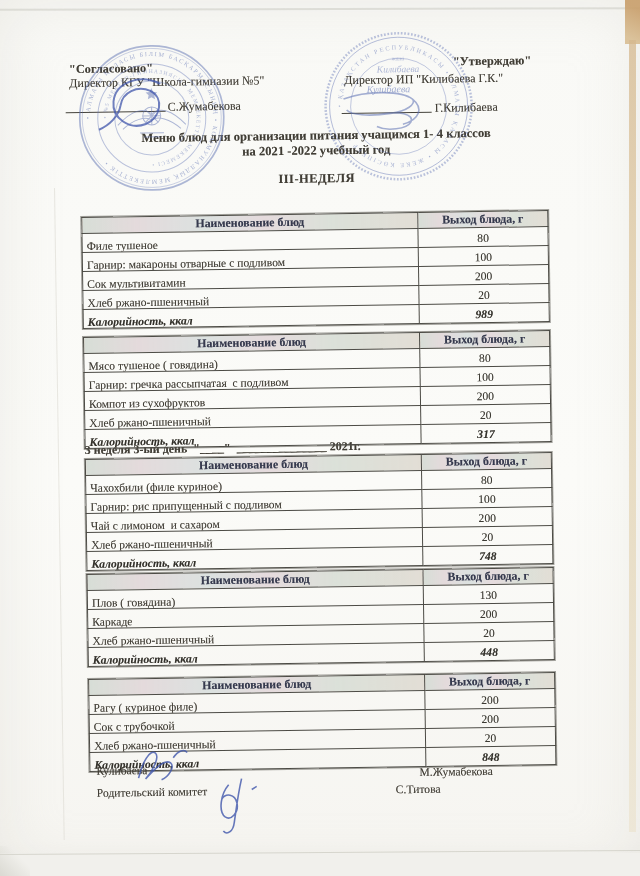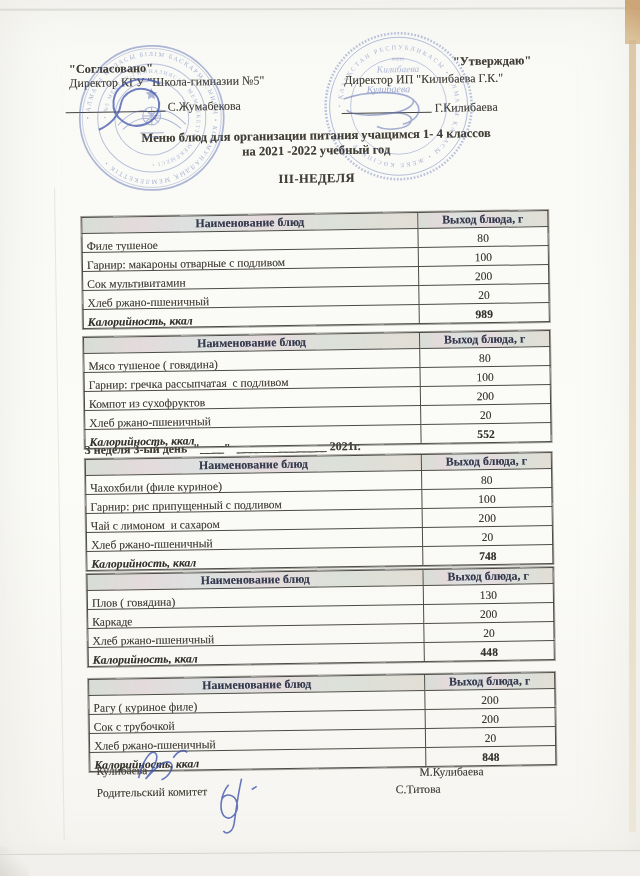--- a/index.html
+++ b/index.html
@@ -50,21 +50,21 @@
     background-image:linear-gradient(90deg,
       rgba(188,206,196,.42) 0%,rgba(216,194,206,.38) 16%,rgba(190,211,216,.34) 36%,
       rgba(221,199,211,.42) 54%,rgba(193,211,199,.38) 74%,rgba(214,206,193,.42) 100%);
   }
   .tbl td.name{height:14.8px;font-size:11.6px;vertical-align:bottom;line-height:11.5px;
     padding-left:4px;white-space:pre;color:#403d35;text-shadow:0 0 .5px rgba(64,61,53,.4);}
   .tbl td.val{text-align:center;vertical-align:top;}
   .tbl td.val .num{display:inline-block;font-size:11.6px;line-height:10.5px;padding-top:1px;
     color:#3c3a33;text-shadow:0 0 .5px rgba(60,58,51,.4);text-align:right;}
   .tbl tr.total td.name{font-weight:bold;font-style:italic;color:#33312b;}
-  .tbl tr.total .num{font-weight:bold;color:#33312b;}
+  .tbl tr.total .num{font-weight:bold;font-style:italic;color:#33312b;}
 
   .day-heading{left:78px;top:443px;font-size:12px;}
 
   .foot{font-size:11.6px;}
 
   .ink{position:absolute;inset:0;pointer-events:none;}
 </style>
 </head>
 <body>
 
@@ -156,21 +156,21 @@
               <tr>
                 <td class="name">Компот из сухофруктов</td>
                 <td class="val"><span class="num">200</span></td>
               </tr>
               <tr>
                 <td class="name">Хлеб ржано-пшеничный</td>
                 <td class="val"><span class="num">20</span></td>
               </tr>
               <tr class="total">
                 <td class="name">Калорийность, ккал</td>
-                <td class="val"><span class="num">552</span></td>
+                <td class="val"><span class="num">317</span></td>
               </tr>
             </tbody>
           </table>
         </div>
         <div class="tbl" style="top: 459px;">
           <table>
             <colgroup>
               <col style="width: 336px;">
               <col>
             </colgroup>
@@ -265,21 +265,21 @@
                 <td class="name">Калорийность, ккал</td>
                 <td class="val"><span class="num">848</span></td>
               </tr>
             </tbody>
           </table>
         </div>
       </div>
 
     <div class="abs doc foot" style="left:85px;top:765px;">Кулибаева</div>
     <div class="abs doc foot" style="left:85px;top:787px;">Родительский комитет</div>
-    <div class="abs doc foot" style="left:408px;top:771px;">М.Кулибаева</div>
+    <div class="abs doc foot" style="left:408px;top:771px;">М.Жумабекова</div>
     <div class="abs doc foot" style="left:384px;top:788px;">С.Титова</div>
 
     <svg class="ink" width="640" height="876" viewBox="0 0 640 876">
       <defs>
         <path id="ring62" d="M -62,0 A 62,62 0 1,1 62,0 A 62,62 0 1,1 -62,0"></path>
         <path id="ring45" d="M -45,0 A 45,45 0 1,1 45,0 A 45,45 0 1,1 -45,0"></path>
         <path id="ring57" d="M -57,0 A 57,57 0 1,1 57,0 A 57,57 0 1,1 -57,0"></path>
       </defs>
 
       <g transform="translate(150,119)">

